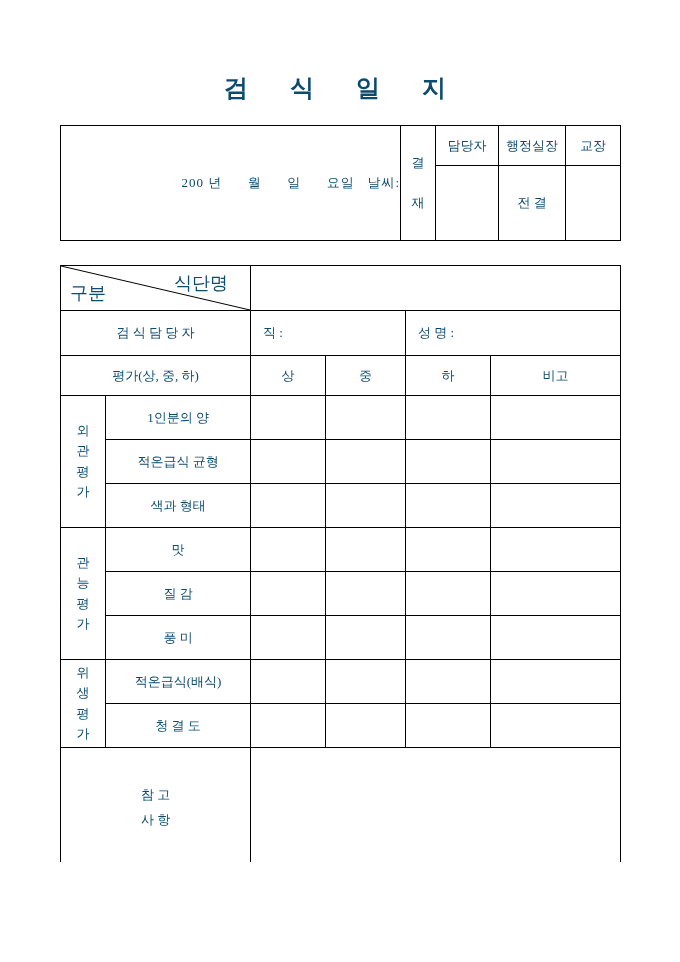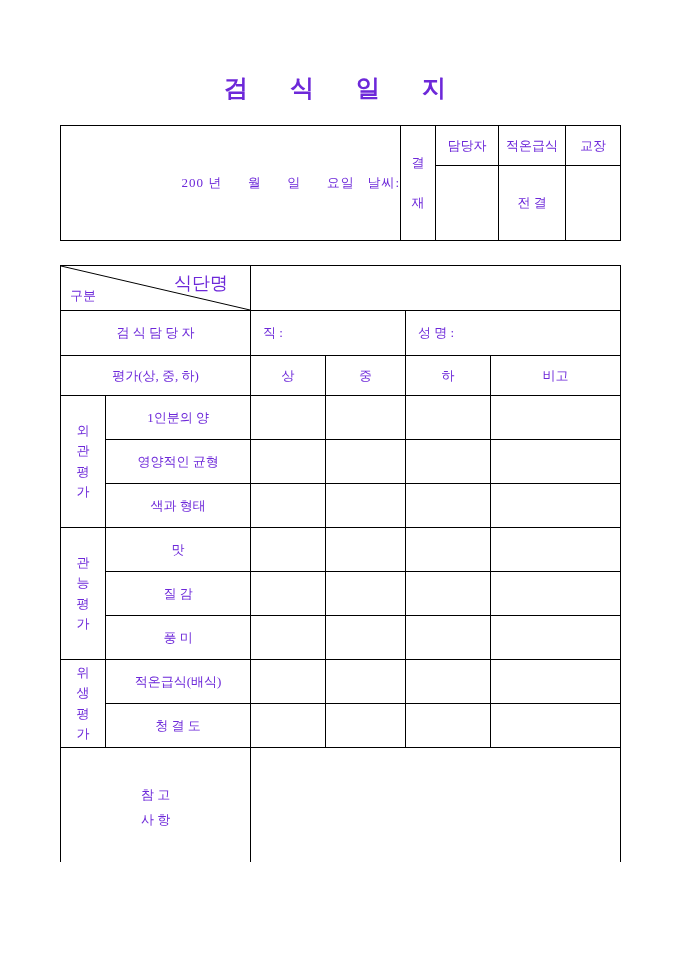--- a/index.html
+++ b/index.html
@@ -6,21 +6,21 @@
     margin: 0;
     padding: 0;
     background: #ffffff;
   }
   .page {
     position: relative;
     width: 680px;
     height: 862px;
     background: #ffffff;
     font-family: "Liberation Serif", "DejaVu Serif", serif;
-    color: #6d28d9;
+    color: #0c4a6e;
   }
   .doc-title {
     position: absolute;
     top: 72px;
     left: 0;
     width: 100%;
     text-align: center;
     font-size: 24px;
     font-weight: bold;
     letter-spacing: 10px;
@@ -61,21 +61,21 @@
   .diag-cell svg {
     position: absolute;
     inset: 0;
     width: 100%;
     height: 100%;
   }
   .diag-label-bl {
     position: absolute;
     left: 9px;
     bottom: 5px;
-    font-size: 13px;
+    font-size: 18px;
   }
   .diag-label-tr {
     position: absolute;
     right: 22px;
     top: 5px;
     font-size: 18px;
   }
   .left-pad {
     text-align: left;
     padding-left: 12px;
@@ -104,21 +104,21 @@
         <col style="width:63px">
         <col style="width:67px">
         <col style="width:55px">
     </colgroup>
     <tbody>
         <tr class="r1">
       <td rowspan="2" class="date-cell">200 년      월      일      요일   날씨:</td>
       <td rowspan="2" class="stamp-cell">결
 재</td>
       <td>담당자</td>
-      <td>적온급식</td>
+      <td>행정실장</td>
       <td>교장</td>
     </tr>
     <tr class="r2">
       <td></td>
       <td>전 결</td>
       <td></td>
     </tr>
   </tbody>
     </table>
 
@@ -163,21 +163,21 @@
 관
 평
 가</td>
       <td>1인분의 양</td>
       <td></td>
       <td></td>
       <td></td>
       <td></td>
     </tr>
     <tr class="row-item">
-      <td>영양적인 균형</td>
+      <td>적온급식 균형</td>
       <td></td>
       <td></td>
       <td></td>
       <td></td>
     </tr>
     <tr class="row-item">
       <td>색과 형태</td>
       <td></td>
       <td></td>
       <td></td>

